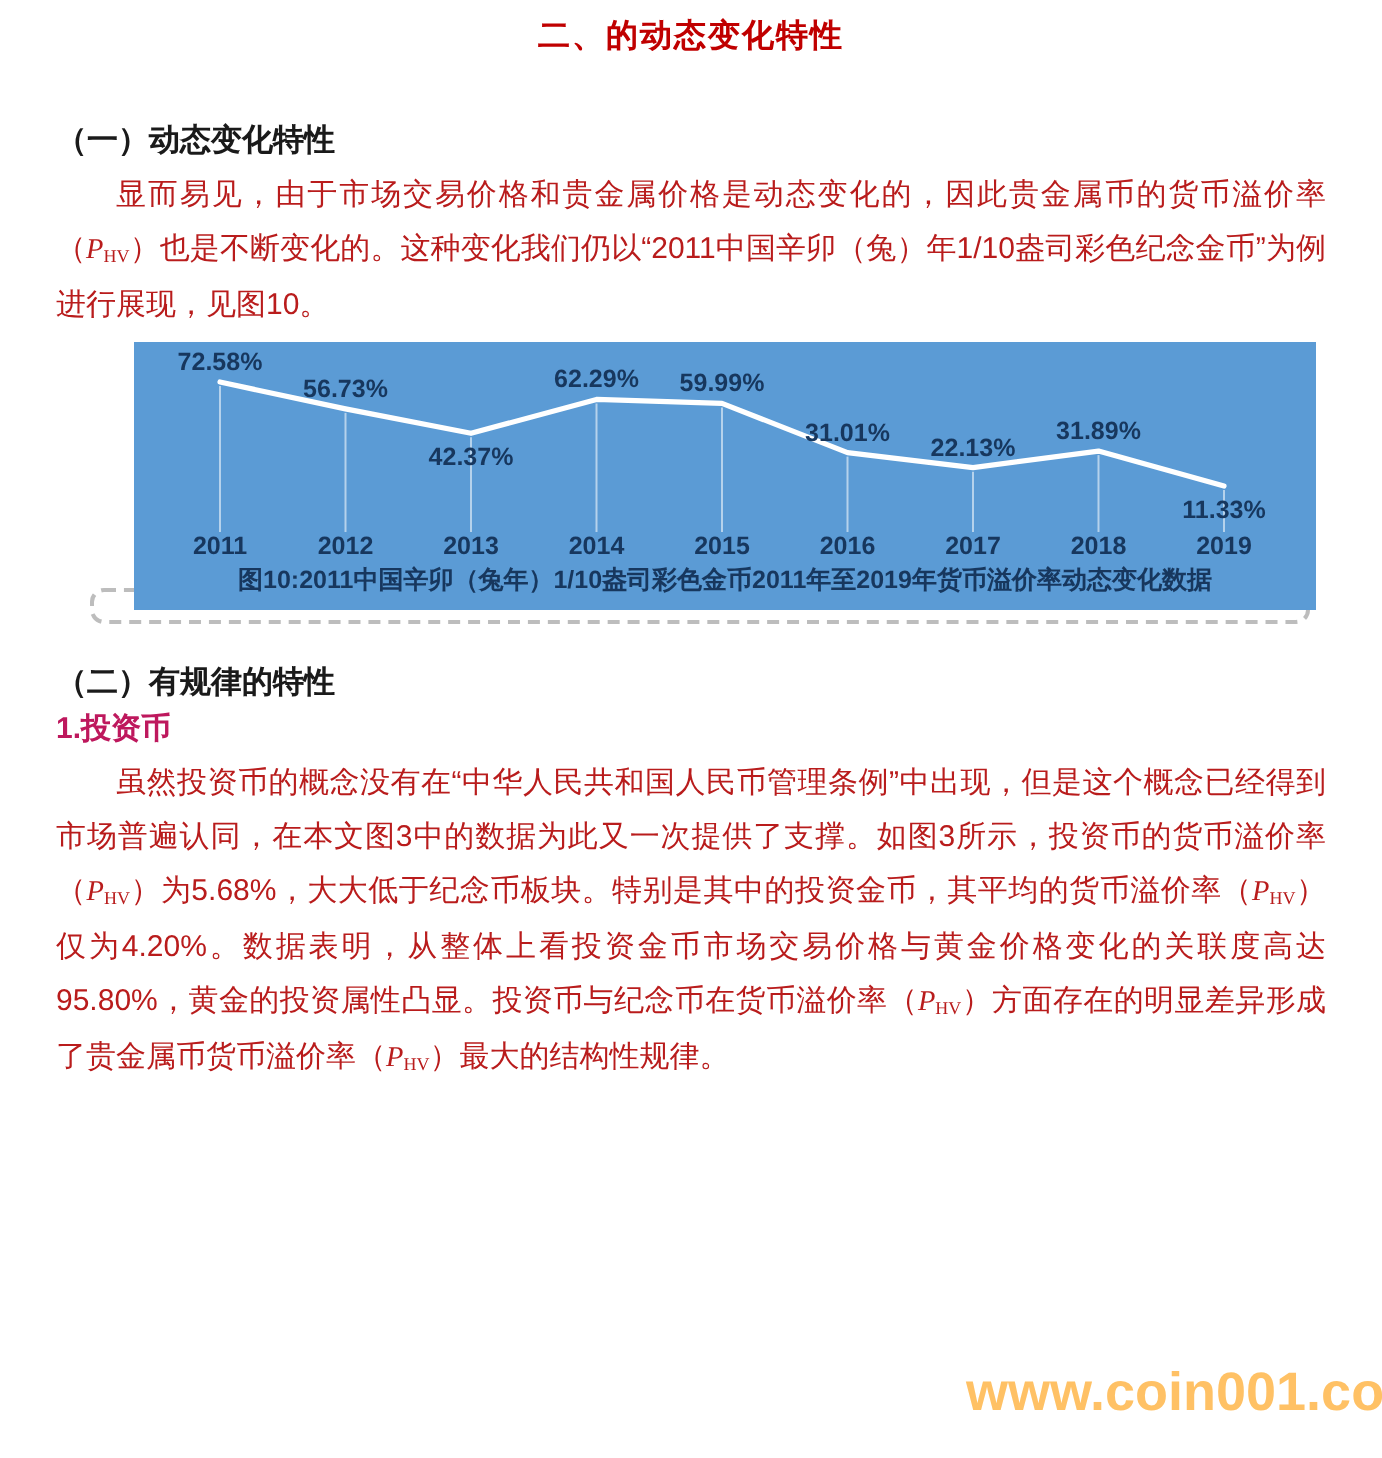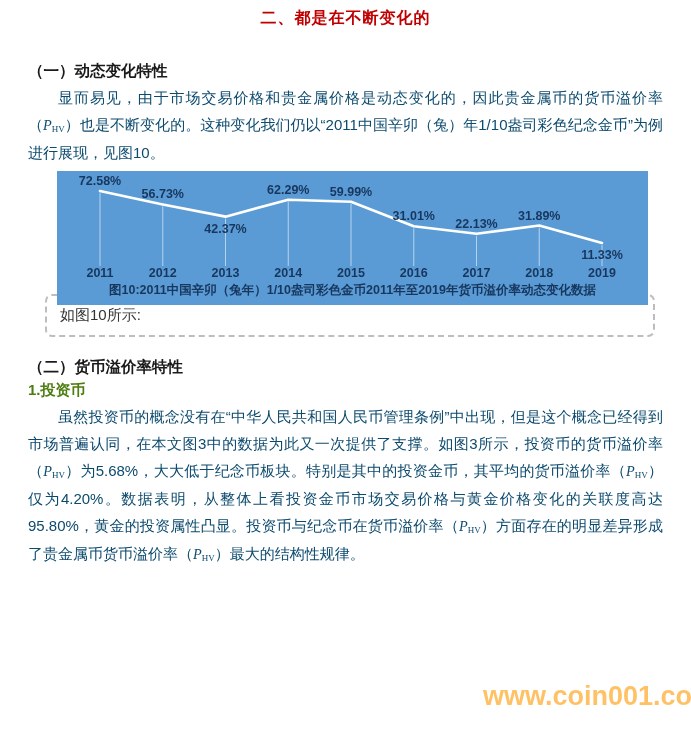--- a/index.html
+++ b/index.html
@@ -10,29 +10,29 @@
   }
   .page{padding:8px 28px 0 28px;}
   .doc-title{
     text-align:center;font-size:16px;font-weight:700;color:#c00000;
     margin:0 0 32px 0;letter-spacing:1px;
   }
   .sec-heading{
     font-size:15.5px;font-weight:700;color:#1a1a1a;margin:0 0 4px 0;line-height:19px;
   }
   .sub-heading{
-    font-size:15px;font-weight:700;color:#4d7c0f;margin:2px 0 4px 0;line-height:19px;
+    font-size:15px;font-weight:700;color:#be185d;margin:2px 0 4px 0;line-height:19px;
   }
   p.body-p{
-    font-size:15px;line-height:27px;color:#0c4a6e;margin:0;
+    font-size:15px;line-height:27px;color:#b91c1c;margin:0;
     text-align:justify;
   }
   .indent{text-indent:2em;}
   .chart-wrap{
-    width:591px;height:114px;margin:5px 0 9px 29px;line-height:0;
+    width:591px;height:114px;margin:5px 0 9px 39px;line-height:0;
   }
   .chart-wrap svg{width:591px;height:134px;display:block;}
   .note-box{
     box-sizing:border-box;width:610px;margin-left:17px;
     border:2px dashed #bdbdbd;border-radius:7px;
     padding:6px 13px 8px 13px;background:#ffffff;
   }
   .note-box p{
     font-size:15px;line-height:25px;color:#333333;margin:0;text-align:justify;
   }
@@ -48,21 +48,21 @@
   
   text.val-label{font-family:"Liberation Sans","DejaVu Sans",sans-serif;font-size:12.5px;font-weight:700;text-anchor:middle;}
   text.year-label{font-family:"Liberation Sans","DejaVu Sans",sans-serif;font-size:12.5px;font-weight:600;text-anchor:middle;}
   text.cap-label{font-family:"Liberation Sans","DejaVu Sans",sans-serif;font-size:12.5px;font-weight:700;text-anchor:middle;}
 </style>
 </head>
 <body>
 
 <div class="page">
 
-  <h1 class="doc-title">二、都是在不断变化的</h1>
+  <h1 class="doc-title">二、的动态变化特性</h1>
 
   <section>
     <h2 class="sec-heading">（一）动态变化特性</h2>
     <p class="body-p indent">显而易见，由于市场交易价格和贵金属价格是动态变化的，因此贵金属币的货币溢价率（<span class="phv"><span class="pv">P</span><sub>HV</sub></span>）也是不断变化的。这种变化我们仍以“2011中国辛卯（兔）年1/10盎司彩色纪念金币”为例进行展现，见图10。</p>
 
     <div class="chart-wrap">
       <svg xmlns="http://www.w3.org/2000/svg" viewBox="0 0 591 134">
           <rect x="0" y="0" width="591" height="134" fill="#5b9bd5"></rect>
           <line x1="43" y1="22" x2="43" y2="95" stroke="#ffffff" stroke-width="1" opacity="0.55"></line>
           <line x1="105.75" y1="35.456326530612245" x2="105.75" y2="95" stroke="#ffffff" stroke-width="1" opacity="0.55"></line>
@@ -90,26 +90,25 @@
           <text x="294" y="106" fill="#17375e" class="year-label">2015</text>
           <text x="356.75" y="106" fill="#17375e" class="year-label">2016</text>
           <text x="419.5" y="106" fill="#17375e" class="year-label">2017</text>
           <text x="482.25" y="106" fill="#17375e" class="year-label">2018</text>
           <text x="545" y="106" fill="#17375e" class="year-label">2019</text>
           <text x="295.5" y="123" fill="#17375e" class="cap-label">图10:2011中国辛卯（兔年）1/10盎司彩色金币2011年至2019年货币溢价率动态变化数据</text>
         </svg>
     </div>
 
     <div class="note-box">
-      <p>如图10所示:</p>
     </div>
   </section>
 
   <section class="sec2">
-    <h2 class="sec-heading">（二）货币溢价率特性</h2>
+    <h2 class="sec-heading">（二）有规律的特性</h2>
     <h3 class="sub-heading">1.投资币</h3>
     <p class="body-p indent">虽然投资币的概念没有在“中华人民共和国人民币管理条例”中出现，但是这个概念已经得到市场普遍认同，在本文图3中的数据为此又一次提供了支撑。如图3所示，投资币的货币溢价率（<span class="phv"><span class="pv">P</span><sub>HV</sub></span>）为5.68%，大大低于纪念币板块。特别是其中的投资金币，其平均的货币溢价率（<span class="phv"><span class="pv">P</span><sub>HV</sub></span>）仅为4.20%。数据表明，从整体上看投资金币市场交易价格与黄金价格变化的关联度高达95.80%，黄金的投资属性凸显。投资币与纪念币在货币溢价率（<span class="phv"><span class="pv">P</span><sub>HV</sub></span>）方面存在的明显差异形成了贵金属币货币溢价率（<span class="phv"><span class="pv">P</span><sub>HV</sub></span>）最大的结构性规律。</p>
 
   </section>
 
 </div>
 
 <div class="watermark">www.coin001.com</div>
 
 </body></html>

